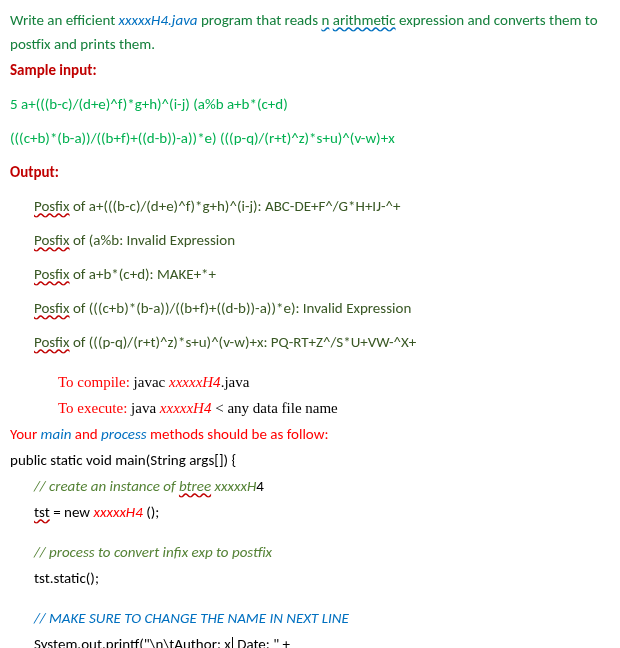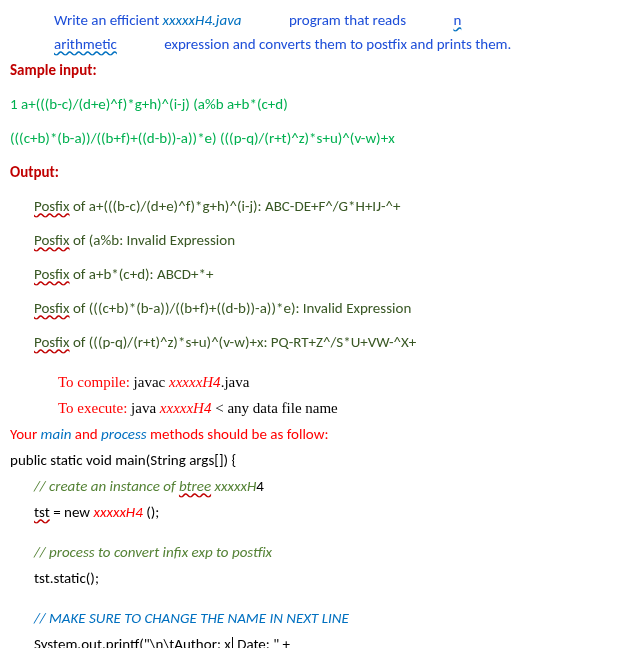--- a/index.html
+++ b/index.html
@@ -13,21 +13,21 @@
       background: #ffffff;
       font-family: Calibri, Arial, sans-serif;
       font-size: 15px;
       line-height: 1.6;
       padding: 8px 10px;
       color: #000;
     }
     .line {
       margin-bottom: 2px;
     }
-    .purple { color: #1d4ed8; margin-left: 44px; }
+    .purple { color: #15803d; }
     .blue { color: #0070c0; font-style: italic; }
     .red { color: #c00000; }
     .brightred { color: #ff0000; }
     .green { color: #00b050; }
     .darkgreen { color: #385723; }
     .forestgreen { color: #548235; }
     .black { color: #000000; }
     .bold { font-weight: bold; }
     .italic { font-style: italic; }
     .underline { text-decoration: underline; }
@@ -58,21 +58,21 @@
 <body>
 
 <div class="line">
   <span class="purple">Write an efficient </span><span class="blue">xxxxxH4.java</span><span class="purple"> program that reads </span><span class="purple bluesquiggle">n</span><span class="purple"> </span><span class="purple bluesquiggle">arithmetic</span><span class="purple"> expression and converts them to postfix and prints them.</span>
 </div>
 
 <div class="line bold red">Sample input:</div>
 
 <div class="spacer"></div>
 
-<div class="line green">1 a+(((b-c)/(d+e)^f)*g+h)^(i-j) (a%b a+b*(c+d)</div>
+<div class="line green">5 a+(((b-c)/(d+e)^f)*g+h)^(i-j) (a%b a+b*(c+d)</div>
 
 <div class="spacer"></div>
 
 <div class="line green">(((c+b)*(b-a))/((b+f)+((d-b))-a))*e) (((p-q)/(r+t)^z)*s+u)^(v-w)+x</div>
 
 <div class="spacer"></div>
 
 <div class="line bold red">Output:</div>
 
 <div class="spacer"></div>
@@ -83,21 +83,21 @@
 
 <div class="spacer"></div>
 
 <div class="line indent1">
   <span class="darkgreen squiggle underline">Posfix</span><span class="darkgreen"> of (a%b: Invalid </span><span class="darkgreen">Expression</span>
 </div>
 
 <div class="spacer"></div>
 
 <div class="line indent1">
-  <span class="darkgreen squiggle underline">Posfix</span><span class="darkgreen"> of a+b*(c+d): ABCD+*+</span>
+  <span class="darkgreen squiggle underline">Posfix</span><span class="darkgreen"> of a+b*(c+d): MAKE+*+</span>
 </div>
 
 <div class="spacer"></div>
 
 <div class="line indent1">
   <span class="darkgreen squiggle underline">Posfix</span><span class="darkgreen"> of (((c+b)*(b-a))/((b+f)+((d-b))-a))*e): Invalid Expression</span>
 </div>
 
 <div class="spacer"></div>
 

